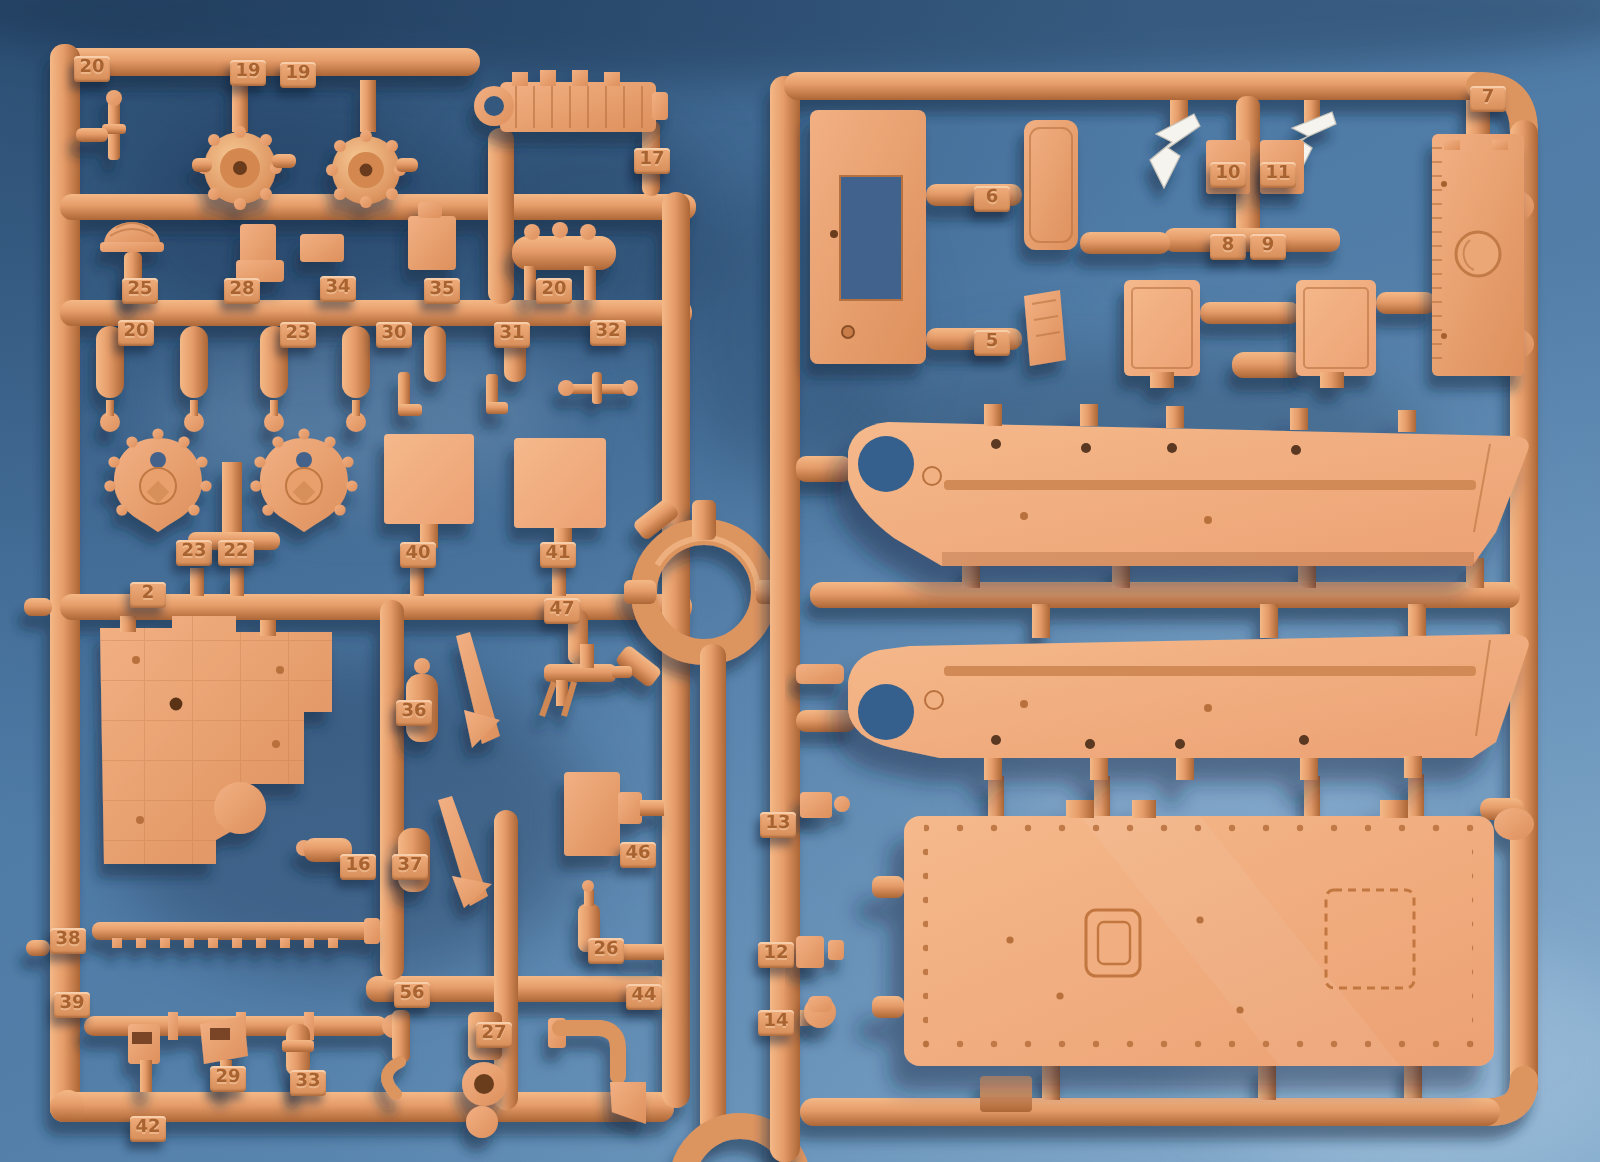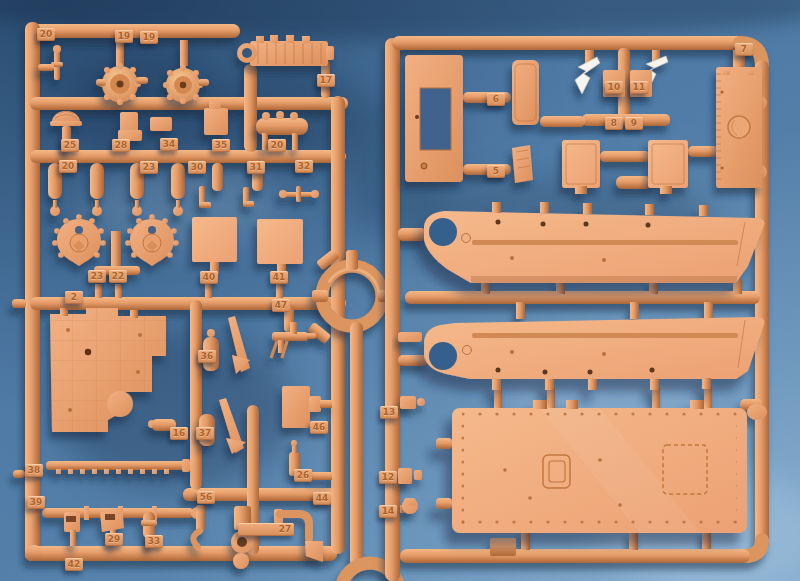--- a/index.html
+++ b/index.html
@@ -546,21 +546,21 @@
       <div class="tag" style="left: 65px; top: 291px;">2</div>
       <div class="tag" style="left: 272px; top: 299px;">47</div>
       <div class="tag" style="left: 198px; top: 350px;">36</div>
       <div class="tag" style="left: 310px; top: 397px; margin-top: 24px;">46</div>
       <div class="tag" style="left: 170px; top: 427px;">16</div>
       <div class="tag" style="left: 196px; top: 427px;">37</div>
       <div class="tag" style="left: 25px; top: 464px;">38</div>
       <div class="tag" style="left: 294px; top: 469px;">26</div>
       <div class="tag" style="left: 27px; top: 496px;">39</div>
       <div class="tag" style="left: 197px; top: 491px;">56</div>
-      <div class="tag" style="left: 238px; top: 523px; padding-left: 38px;">27</div>
+      <div class="tag" style="left: 238px; top: 511px;">27</div>
       <div class="tag" style="left: 313px; top: 492px;">44</div>
       <div class="tag" style="left: 65px; top: 530px; margin-top: 28px;">42</div>
       <div class="tag" style="left: 105px; top: 533px;">29</div>
       <div class="tag" style="left: 145px; top: 535px;">33</div>
       <div class="tag" style="left: 487px; top: 93px;">6</div>
       <div class="tag" style="left: 487px; top: 165px;">5</div>
       <div class="tag" style="left: 605px; top: 81px;">10</div>
       <div class="tag" style="left: 630px; top: 81px;">11</div>
       <div class="tag" style="left: 605px; top: 117px;">8</div>
       <div class="tag" style="left: 625px; top: 117px;">9</div>

